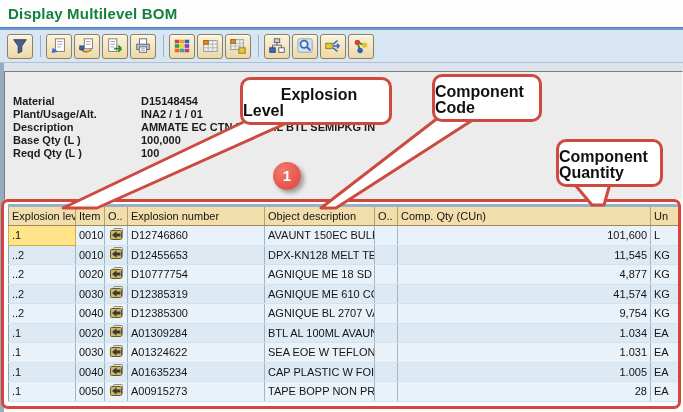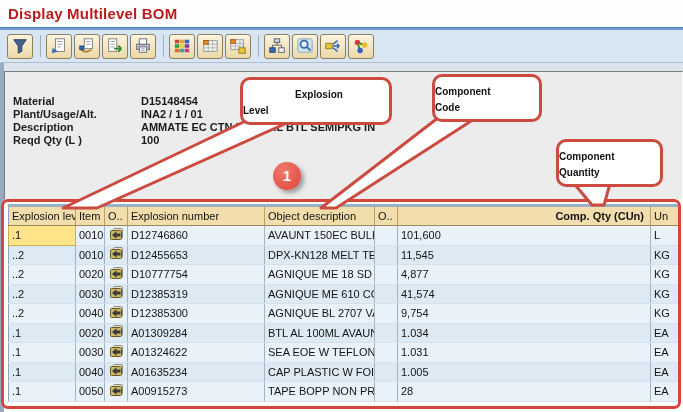--- a/index.html
+++ b/index.html
@@ -4,21 +4,21 @@
 <style>
   * { box-sizing: border-box; margin: 0; padding: 0; }
   html,body { background:#fff; }
   .page {
     position: relative; width: 683px; height: 412px;
     font-family: "Liberation Sans", "DejaVu Sans", sans-serif;
     background: #fff; overflow: hidden;
   }
   
   .titlebar { position:absolute; left:0; top:0; width:683px; height:27px; background:#fdfdfd; }
-  .page-title { position:absolute; left:8px; top:5px; font-size:15px; font-weight:bold; color:#b91c1c; letter-spacing:.2px; }
+  .page-title { position:absolute; left:8px; top:5px; font-size:15px; font-weight:bold; color:#15803d; letter-spacing:.2px; }
   .title-rule { position:absolute; left:0; top:27px; width:683px; height:3px; background:#6f9bd2; border-top:1px solid #4d7fc0; }
   
   .toolbar { position:absolute; left:0; top:30px; width:683px; height:33px; background:#d8e6f3;
              border-bottom:1px solid #aebfd0; display:flex; align-items:center; padding-left:7px; }
   .tb-btn { width:26px; height:25px; margin-right:2px; border:1px solid #8f7f5f; border-radius:3px;
             background:linear-gradient(#faf3dd,#ecd9a8); display:flex; align-items:center; justify-content:center;
             box-shadow: inset 0 1px 0 #fffbe8; cursor:pointer; flex:0 0 auto; }
   .tb-sep { width:1px; height:22px; background:#9eafc0; margin:0 5px; flex:0 0 auto; }
   .tb-btn svg { display:block; }
   
@@ -31,36 +31,36 @@
   .info-fields { position:absolute; left:8px; top:23px; font-size:11px; font-weight:bold; color:#1c1c1c; }
   .info-row { display:flex; height:13px; line-height:13px; }
   .info-label { width:128px; }
   .info-value { white-space:nowrap; }
   
   .table-wrap { position:absolute; left:8px; top:204px; }
   table.bom { border-collapse:collapse; table-layout:fixed; width:670px; font-size:11px; color:#141414;
               border-top:3px solid #9ab0c4; border-left:1px solid #8fa4b8; border-right:1px solid #8fa4b8; }
   table.bom th { height:20px; background:#f2deac; font-weight:normal; text-align:left; padding:0 3px;
                  border-right:1px solid #bb9f68; border-bottom:1px solid #9a8a5a; white-space:nowrap; overflow:hidden; cursor:pointer; }
-  table.bom th.num { text-align:right; padding-right:6px;font-weight:bold; }
+  table.bom th.num { padding-right:6px; }
   table.bom td { height:19.5px; padding:0 3px; border-right:1px solid #9fb6ca; border-bottom:1px solid #d4e2ee;
                  white-space:nowrap; overflow:hidden; }
   table.bom tbody tr:nth-child(odd)  td { background:#e9f2f9; }
   table.bom tbody tr:nth-child(even) td { background:#ddeaf4; }
   table.bom tbody tr.lead td.c-exp { background:#ffe48a; border:1px solid #cfae4e; }
   td.c-item { text-align:right; padding-right:5px; }
   td.c-obj  { text-align:center; padding:0; }
-  td.c-qty  { padding-right:6px; }
+  td.c-qty  { text-align:right; padding-right:6px; }
   td.c-exp  { padding-left:5px; }
   
   .red-box { position:absolute; left:1px; top:199px; width:680px; height:210px;
              border:3px solid #d5453c; border-radius:7px; pointer-events:none; }
   .annot-tails { position:absolute; left:0; top:0; width:683px; height:412px; pointer-events:none; }
   .callout { position:absolute; background:#fff; border:3px solid #cc4a40; border-radius:10px;
-             font-size:10px; font-weight:bold; color:#111; line-height:16px; padding-top:7px; }
+             font-size:16px; font-weight:bold; color:#111; line-height:16px; padding-top:7px; }
   .callout .line { }
   .callout .center { text-align:center; padding-left:6px; }
   .co-1 { left:240px; top:77px;  width:152px; height:48px; }
   .co-2 { left:432px; top:74px;  width:110px; height:48px; }
   .co-3 { left:556px; top:139px; width:107px; height:48px; }
   .step-badge { position:absolute; left:273px; top:162px; width:28px; height:28px; border-radius:50%;
                 background:radial-gradient(circle at 35% 30%, #f0796d, #e04438);
                 color:#fff; font-size:15px; font-weight:bold; text-align:center; line-height:28px;
                 box-shadow:3px 3px 4px rgba(90,90,90,.55); }
 </style>
@@ -181,20 +181,24 @@
         <span class="info-label">Material</span>
         <span class="info-value">D15148454</span>
       </div>
       <div class="info-row">
         <span class="info-label">Plant/Usage/Alt.</span>
         <span class="info-value">INA2 / 1 / 01</span>
       </div>
       <div class="info-row">
         <span class="info-label">Description</span>
         <span class="info-value">AMMATE EC CTN 5X100ML BTL SEMIPKG IN</span>
+      </div>
+      <div class="info-row">
+        <span class="info-label">Base Qty (L )</span>
+        <span class="info-value">100,000</span>
       </div>
       <div class="info-row">
         <span class="info-label">Reqd Qty (L )</span>
         <span class="info-value">100</span>
       </div>
     </div>
   </div>
 
   <div class="table-wrap">
     <table class="bom">

